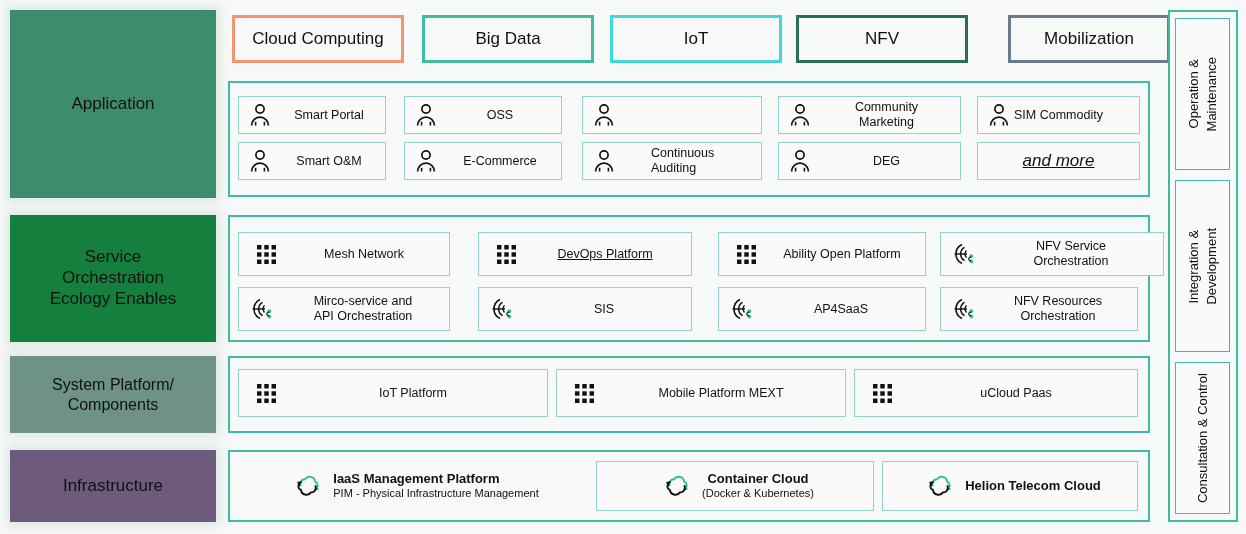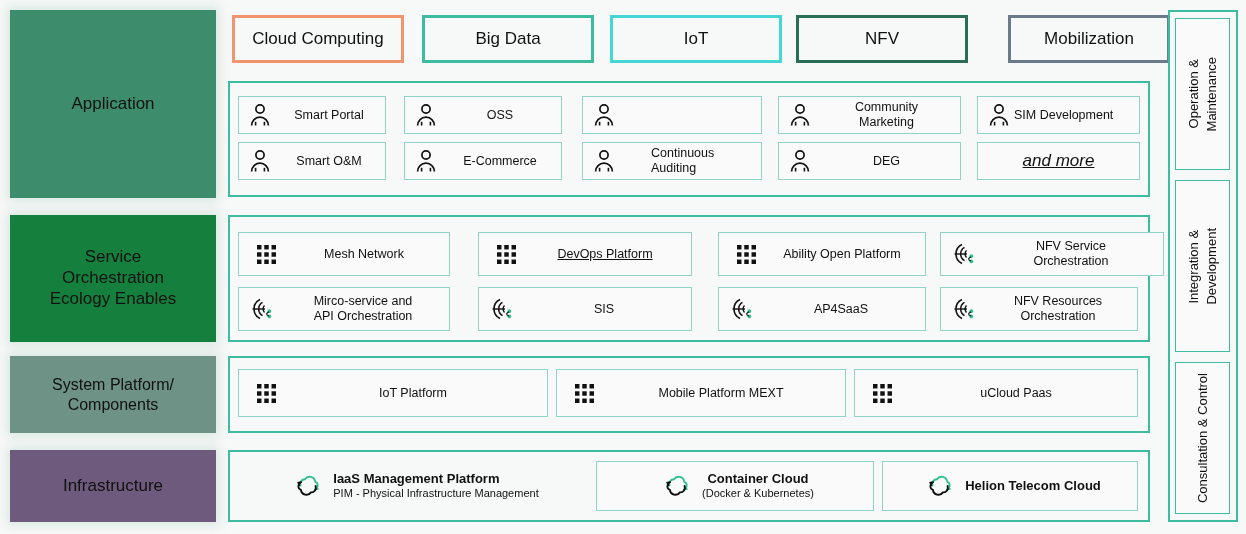--- a/index.html
+++ b/index.html
@@ -199,21 +199,21 @@
       </div>
       <div class="card" style="left: 977px; top: 96px; width: 163px; height: 38px;">
         <span class="ico person">
     <svg width="22" height="24" viewBox="0 0 22 24">
       <circle cx="11" cy="6" r="4.1" fill="none" stroke="#111" stroke-width="1.7"></circle>
       <path d="M2.6 22.5 A8.4 8.4 0 0 1 19.4 22.5" fill="none" stroke="#111" stroke-width="1.7"></path>
       <line x1="6.6" y1="18.8" x2="6.6" y2="22.5" stroke="#111" stroke-width="1.6"></line>
       <line x1="15.4" y1="18.8" x2="15.4" y2="22.5" stroke="#111" stroke-width="1.6"></line>
     </svg>
         </span>
-        <span class="lbl tight" style="white-space: pre-line;">SIM Development</span>
+        <span class="lbl tight" style="white-space: pre-line;">SIM Commodity</span>
       </div>
       <div class="card" style="left: 238px; top: 142px; width: 148px; height: 38px;">
         <span class="ico person">
     <svg width="22" height="24" viewBox="0 0 22 24">
       <circle cx="11" cy="6" r="4.1" fill="none" stroke="#111" stroke-width="1.7"></circle>
       <path d="M2.6 22.5 A8.4 8.4 0 0 1 19.4 22.5" fill="none" stroke="#111" stroke-width="1.7"></path>
       <line x1="6.6" y1="18.8" x2="6.6" y2="22.5" stroke="#111" stroke-width="1.6"></line>
       <line x1="15.4" y1="18.8" x2="15.4" y2="22.5" stroke="#111" stroke-width="1.6"></line>
     </svg>
         </span>

